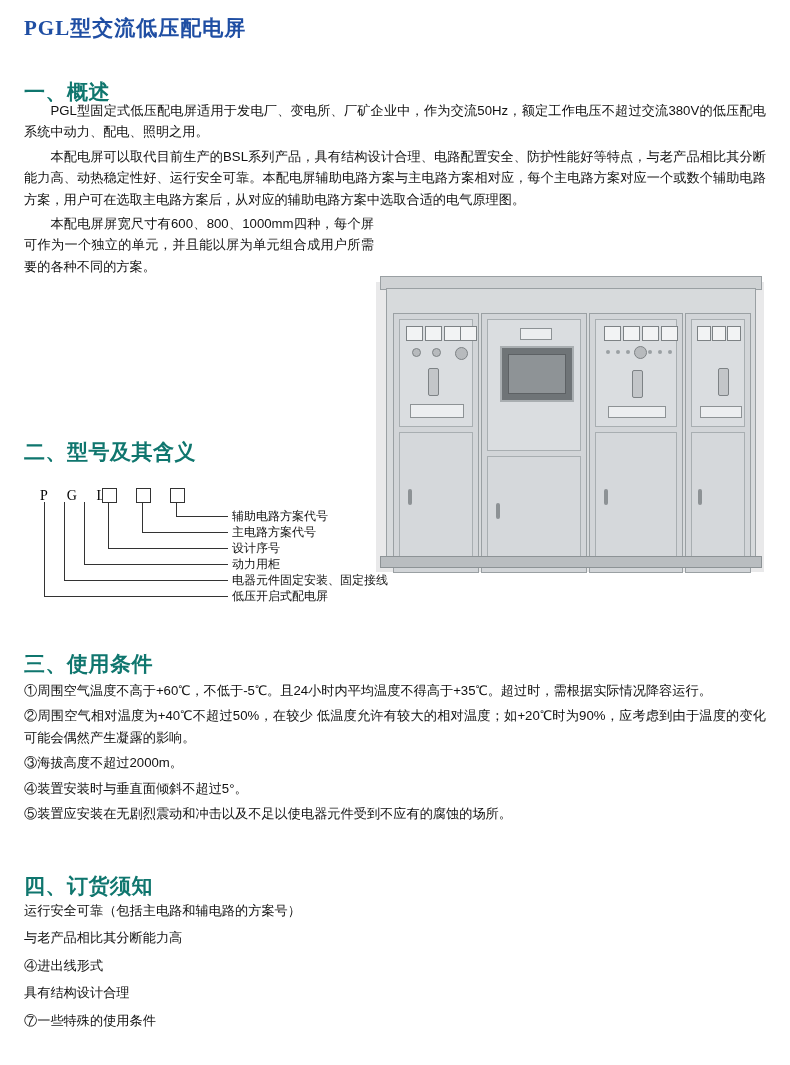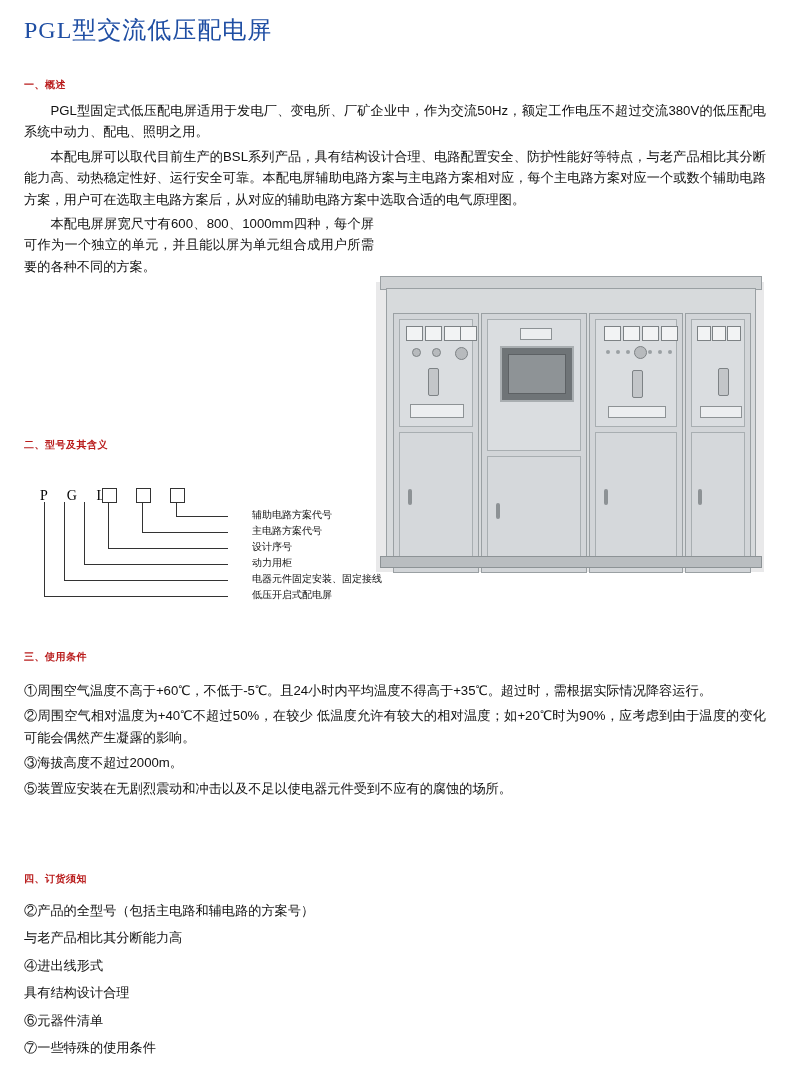--- a/index.html
+++ b/index.html
@@ -19,30 +19,30 @@
     position: relative;
     width: 790px;
     height: 1065px;
     padding: 0;
   }
   .title {
     position: absolute;
     left: 24px;
     top: 14px;
     font-family: "Liberation Serif", serif;
-    font-size: 24px;
-    font-weight: normal;
+    font-size: 21px;
+    font-weight: bold;
     color: #1f4ea3;
     letter-spacing: 1px;
   }
   .section-head {
-    font-size: 10px;
+    font-size: 21px;
     font-weight: bold;
     font-family: Liberation Serif, serif;
-    color: #b91c1c;
+    color: #0f766e;
     letter-spacing: 0.5px;
   }
   .para {
     font-size: 13.2px;
     line-height: 1.62;
     color: #111;
     font-family: "Liberation Sans", sans-serif;
     text-align: justify;
   }
   .indent {
@@ -72,25 +72,24 @@
     height: 13px;
     border: 1px solid #333;
     background: #fff;
   }
   .leader {
     position: absolute;
     background: #333;
   }
   .lbl {
     position: absolute;
-    font-size: 10px;
+    font-size: 12px;
     font-family: "Liberation Sans", sans-serif;
     color: #111;
     white-space: nowrap;
-    margin-left: 20px;
   }
 
   
   #sec3-head { position: absolute; left: 24px; top: 650px; }
   #sec3-body { position: absolute; left: 24px; top: 680px; width: 742px; }
   #sec3-body p { margin: 0 0 4px 0; }
 
   
   #sec4-head { position: absolute; left: 24px; top: 872px; }
   #sec4-body { position: absolute; left: 24px; top: 900px; width: 742px; }
@@ -315,26 +314,26 @@
     <div class="lbl" style="left:214px; top:78px;text-align:right;">动力用柜</div>
     <div class="lbl" style="left:214px; top:94px;">电器元件固定安装、固定接线</div>
     <div class="lbl" style="left:214px; top:110px;">低压开启式配电屏</div>
   </div>
 
   <div class="section-head" id="sec3-head">三、使用条件</div>
   <div id="sec3-body">
     <p class="para">①周围空气温度不高于+60℃，不低于-5℃。且24小时内平均温度不得高于+35℃。超过时，需根据实际情况降容运行。</p>
     <p class="para">②周围空气相对温度为+40℃不超过50%，在较少 低温度允许有较大的相对温度；如+20℃时为90%，应考虑到由于温度的变化可能会偶然产生凝露的影响。</p>
     <p class="para">③海拔高度不超过2000m。</p>
+    <p class="para">④装置安装时与垂直面倾斜不超过5°。</p>
     <p class="para">⑤装置应安装在无剧烈震动和冲击以及不足以使电器元件受到不应有的腐蚀的场所。</p>
   </div>
 
   <div class="section-head" id="sec4-head">四、订货须知</div>
   <div id="sec4-body">
-    <p class="para">②产品的全型号（包括主电路和辅电路的方案号）</p>
+    <p class="para">运行安全可靠（包括主电路和辅电路的方案号）</p>
     <p class="para">与老产品相比其分断能力高</p>
     <p class="para">④进出线形式</p>
     <p class="para">具有结构设计合理</p>
-    <p class="para">⑥元器件清单</p>
     <p class="para">⑦一些特殊的使用条件</p>
   </div>
 
 </div>
 
 </body></html>

